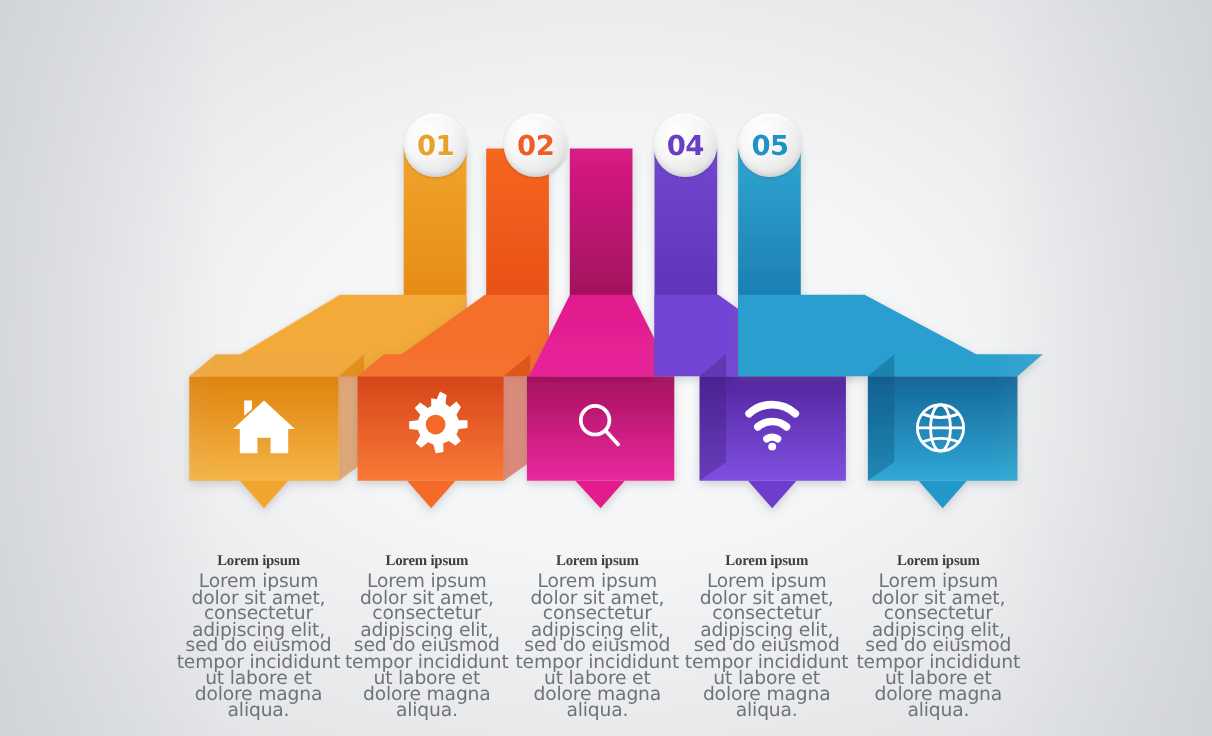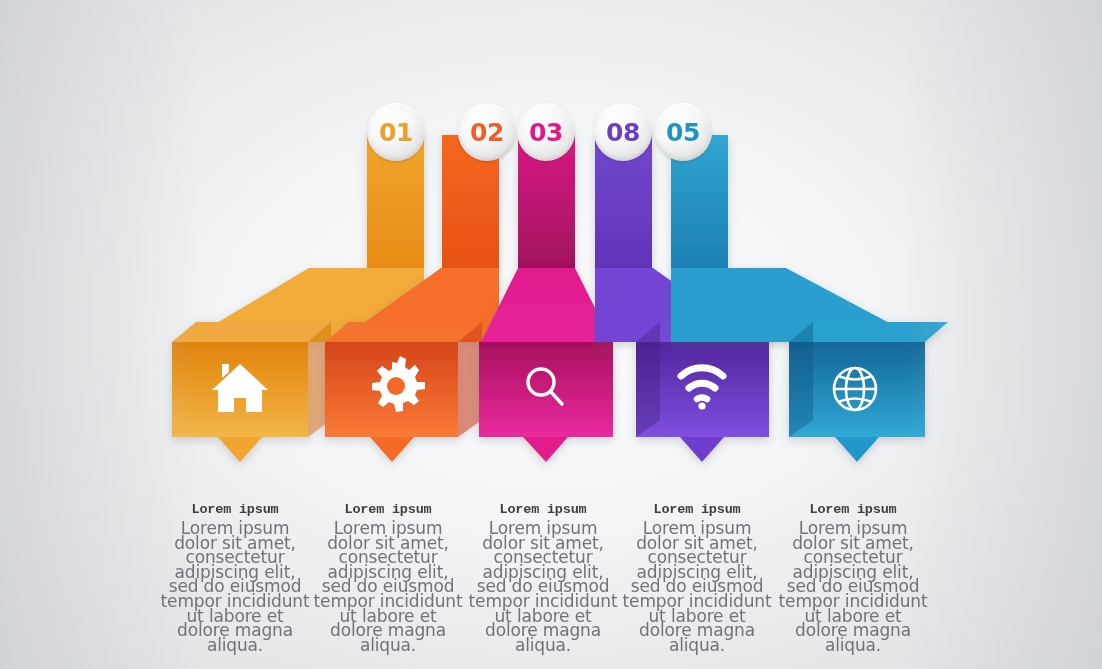--- a/index.html
+++ b/index.html
@@ -68,21 +68,21 @@
   }
 
   
   .textblock {
     position: absolute;
     width: 150px;
     text-align: center;
     z-index: 30;
   }
   .textblock .t-title {
-    font-family: Liberation Mono, monospace;
+    font-family: Liberation Serif, serif;
     font-weight: 700;
     font-size: 13.5px;
     color: #3f3f42;
     margin: 0 0 4px 0;
     letter-spacing: -0.2px;
   }
   .textblock .t-body {
     font-family: "DejaVu Sans", sans-serif;
     font-size: 17px;
     line-height: 14.6px;
@@ -257,27 +257,24 @@
       <path d="M 838,402 Q 855,395 872,402"></path>
     </g>
   </svg>
 
   <div class="badge" style="left:367px; top:103px;">
     <span style="color:#E9A12C;">01</span>
   </div>
   <div class="badge" style="left:458px; top:103px;">
     <span style="color:#EF5F25;">02</span>
   </div>
-  <div class="badge" style="left:517px; top:103px;">
-    <span style="color:#E2198A;">03</span>
-  </div>
   <div class="badge" style="left:594px; top:103px;">
-    <span style="color:#6B3FC4;">08</span>
-  </div>
-  <div class="badge" style="left:654px; top:103px;">
+    <span style="color:#6B3FC4;">04</span>
+  </div>
+  <div class="badge" style="left:671px; top:103px;">
     <span style="color:#2093C6;">05</span>
   </div>
 
   <div class="textblock" style="left:160px; top:502px;">
     <p class="t-title">Lorem ipsum</p>
     <p class="t-body">Lorem ipsum dolor sit amet, consectetur adipiscing elit, sed do eiusmod tempor incididunt ut labore et dolore magna aliqua.</p>
   </div>
   <div class="textblock" style="left:313px; top:502px;">
     <p class="t-title">Lorem ipsum</p>
     <p class="t-body">Lorem ipsum dolor sit amet, consectetur adipiscing elit, sed do eiusmod tempor incididunt ut labore et dolore magna aliqua.</p>

